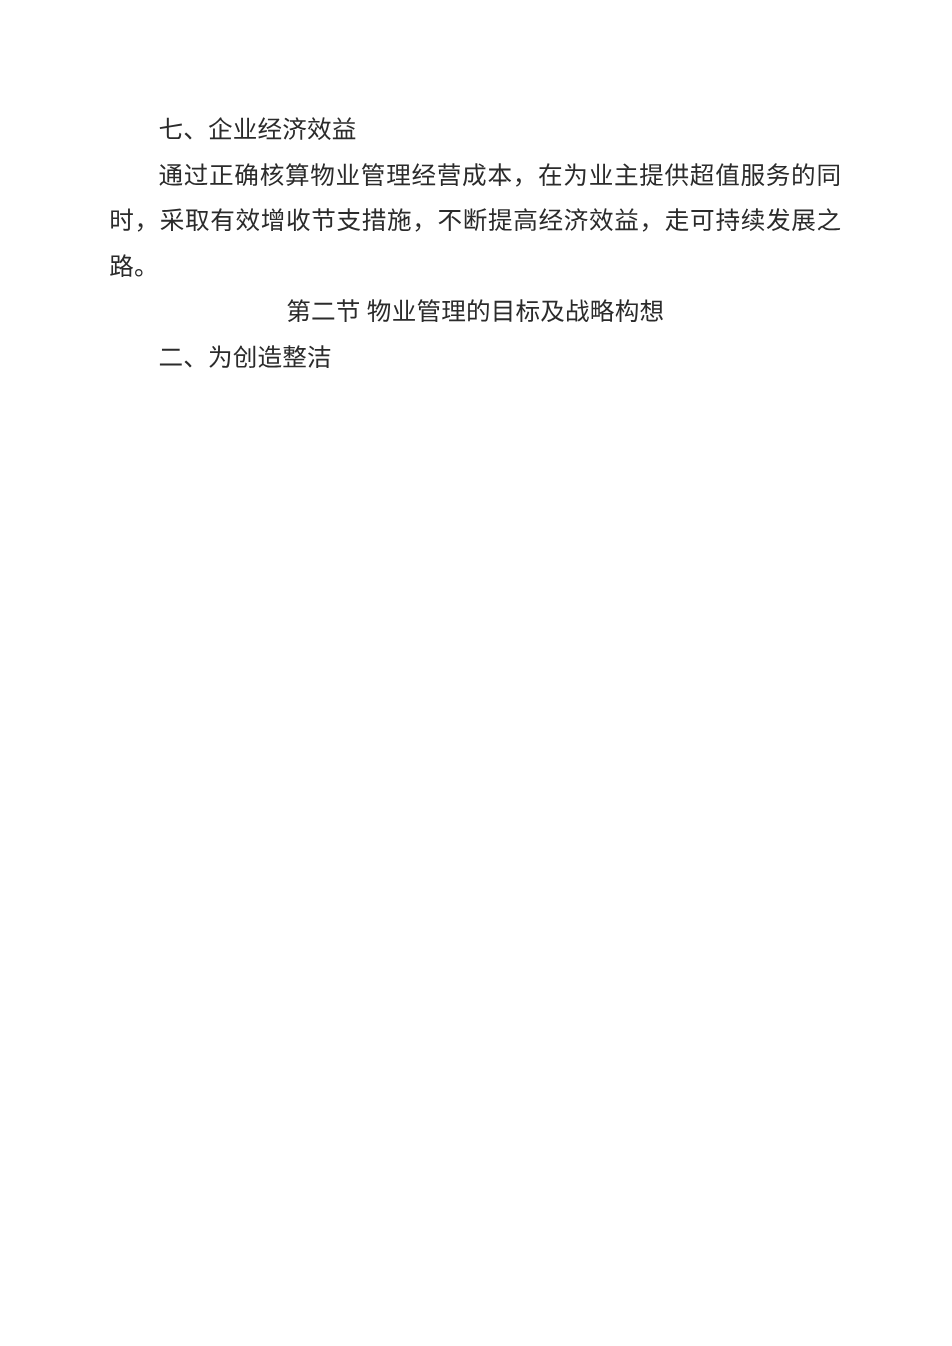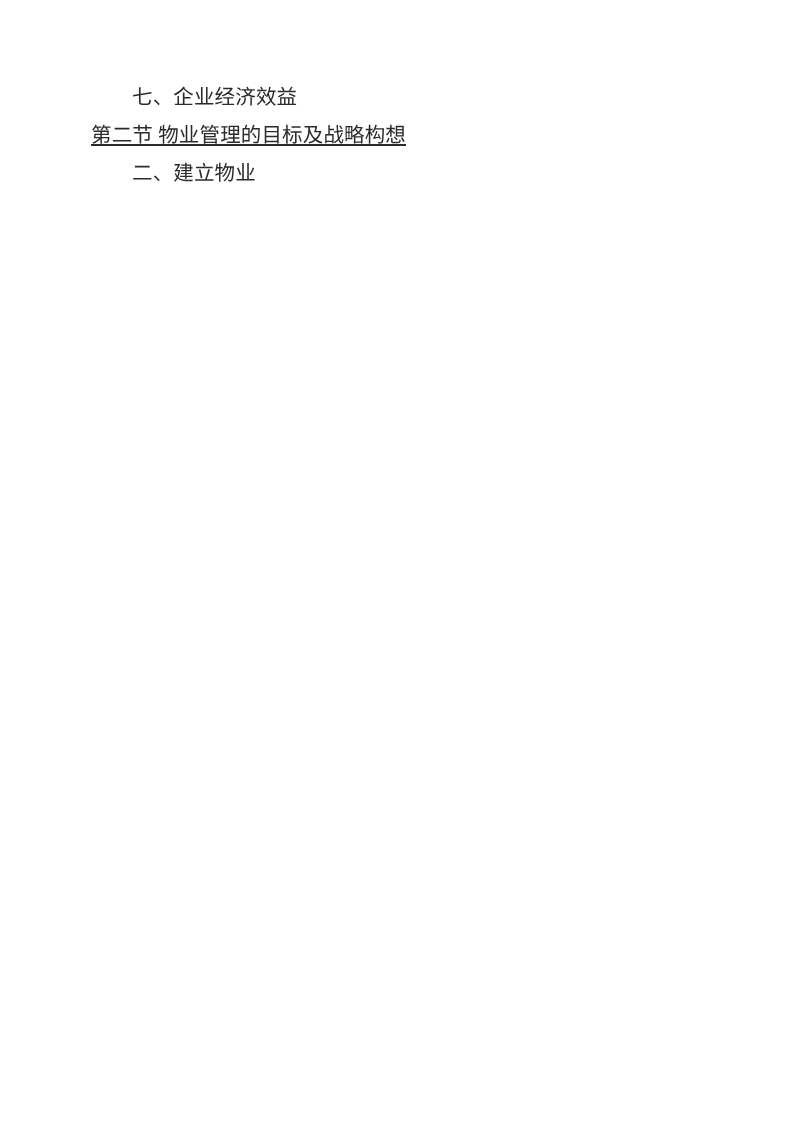--- a/index.html
+++ b/index.html
@@ -15,21 +15,21 @@
     height: 1122px;
     margin: 0 auto;
     background: #ffffff;
     overflow: hidden;
     box-sizing: border-box;
   }
 
   .doc-body {
     position: absolute;
     left: 91px;
-    top: 78px;
+    top: 90px;
     width: 610px;
     font-family: "Liberation Serif", "DejaVu Serif", serif;
     font-size: 20.5px;
     line-height: 38px;
     color: #2b2b2b;
     text-align: justify;
     text-justify: inter-ideograph;
     letter-spacing: 0.15px;
     -webkit-font-smoothing: antialiased;
   }
@@ -42,23 +42,22 @@
     text-justify: inter-ideograph;
   }
 
   
   .indent {
     text-indent: 2em;
   }
 
   
   .center {
-    text-align: left;
+    text-align: center;
     text-indent: 0;
-    text-decoration: underline;
   }
 
   
   .heading {
     font-weight: normal;
     font-size: 20.5px;
     line-height: 38px;
   }
 
   
@@ -66,16 +65,17 @@
     filter: blur(0.12px);
   }
 </style>
 </head>
 <body>
 
 <div class="page" style="background: rgb(255, 255, 255); width: 793px; height: 1122px;">
   <div class="doc-body scan" id="doc-body" style="color: rgb(43, 43, 43);">
 
   <p class="blk indent heading">七、企业经济效益</p>
+      <p class="blk indent">通过正确核算物业管理经营成本，在为业主提供超值服务的同时，采取有效增收节支措施，不断提高经济效益，走可持续发展之路。</p>
       <p class="blk center heading">第二节  物业管理的目标及战略构想</p>
-      <p class="blk indent heading">二、建立物业</p>
+      <p class="blk indent heading">二、为创造整洁</p>
     </div>
 </div>
 
 </body></html>

